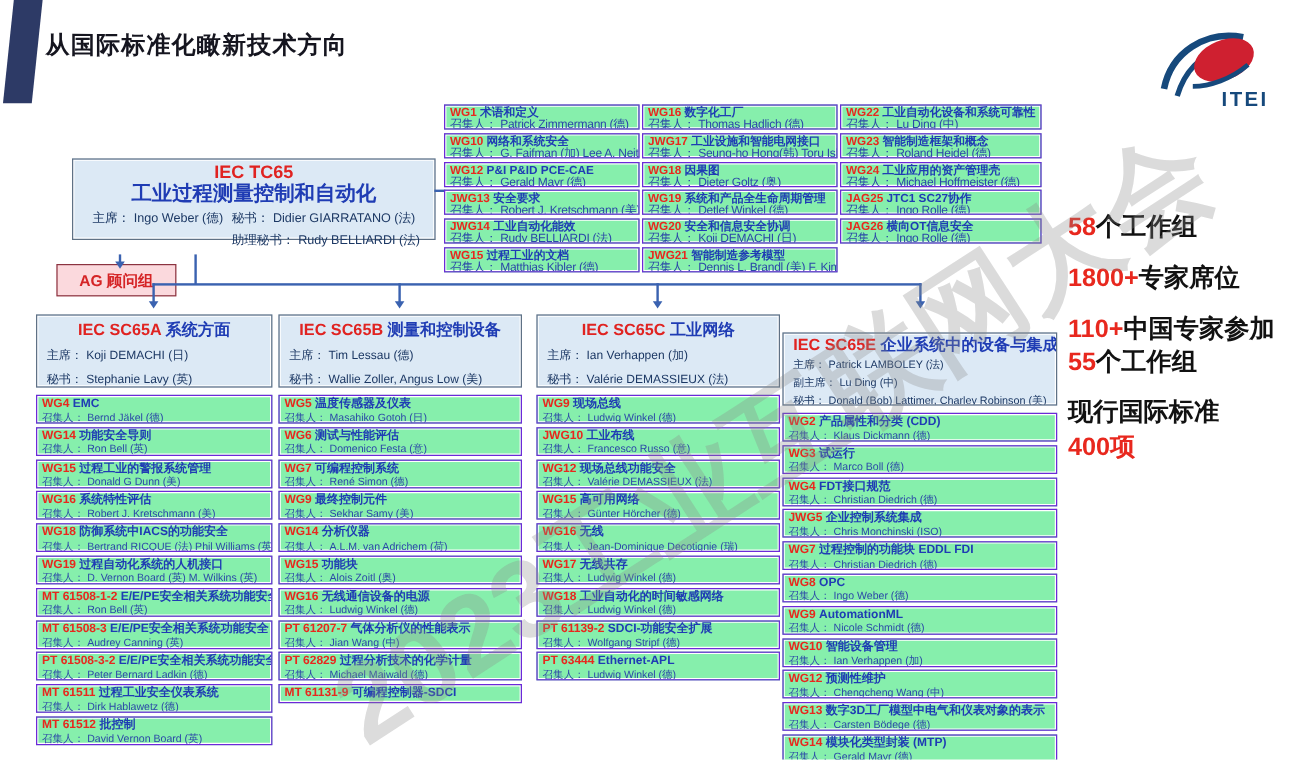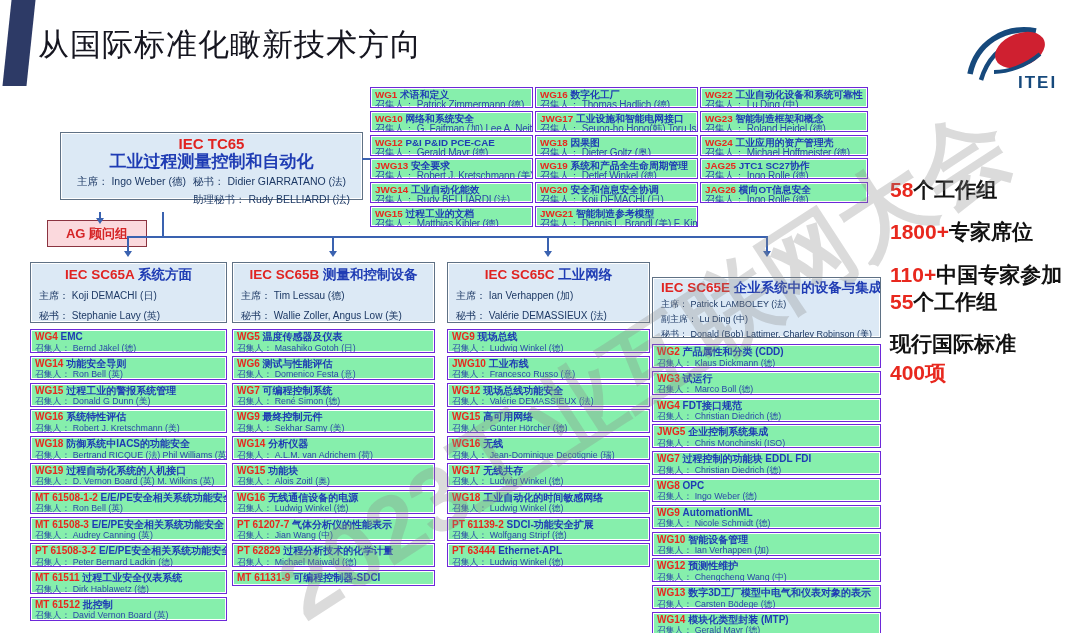--- a/index.html
+++ b/index.html
@@ -1,21 +1,21 @@
 <!DOCTYPE html>
 <html><head>
 <meta charset="utf-8">
 <style>
   html,body{margin:0;padding:0;}
   body{font-family:"Liberation Sans","DejaVu Sans",sans-serif;}
   .slide{position:relative;width:1080px;height:633px;background:#ffffff;overflow:hidden;}
 
   
   .accent-bar{position:absolute;left:7px;top:0;width:24px;height:86px;background:#2d3a66;transform:skewX(-6deg);}
-  .page-title{position:absolute;left:38px;top:24px;font-size:31px;font-weight:normal;color:#15151f;letter-spacing:1px;}
+  .page-title{position:absolute;left:38px;top:24px;font-size:20px;font-weight:bold;color:#15151f;letter-spacing:1px;}
 
   
   .logo{position:absolute;left:956px;top:20px;width:114px;height:76px;}
 
   
   .watermark{position:absolute;left:255px;top:545px;transform-origin:0 0;transform:rotate(-33deg);
     font-size:92px;font-weight:bold;color:#8a8a8a;opacity:.30;white-space:nowrap;pointer-events:none;z-index:40;}
 
   
   .bx{background:#dce9f5;border:1.5px solid #5f7185;box-shadow:inset 0 0 0 1px #fff;box-sizing:border-box;}

